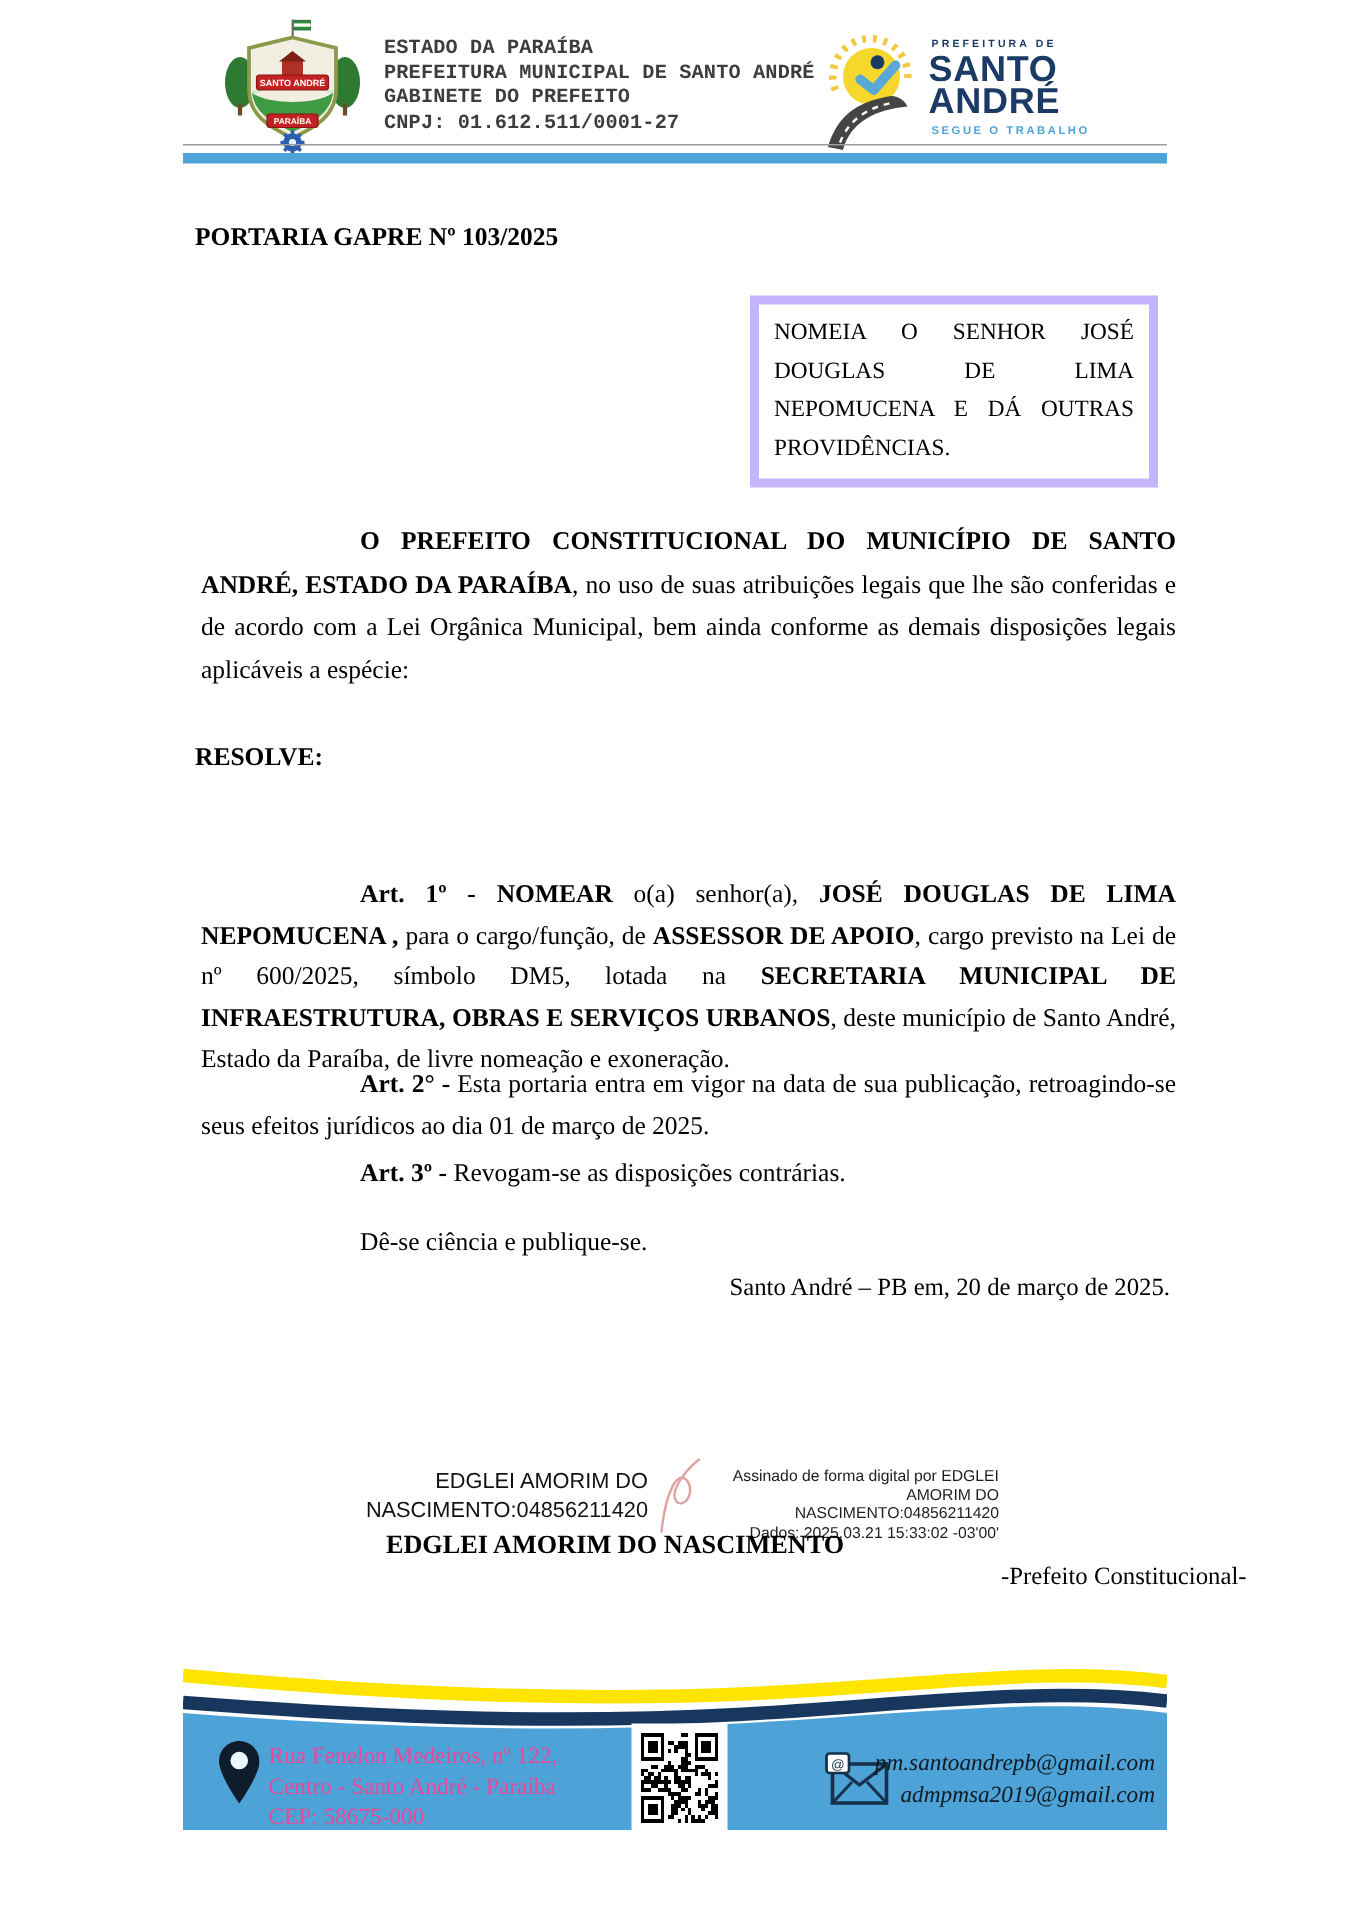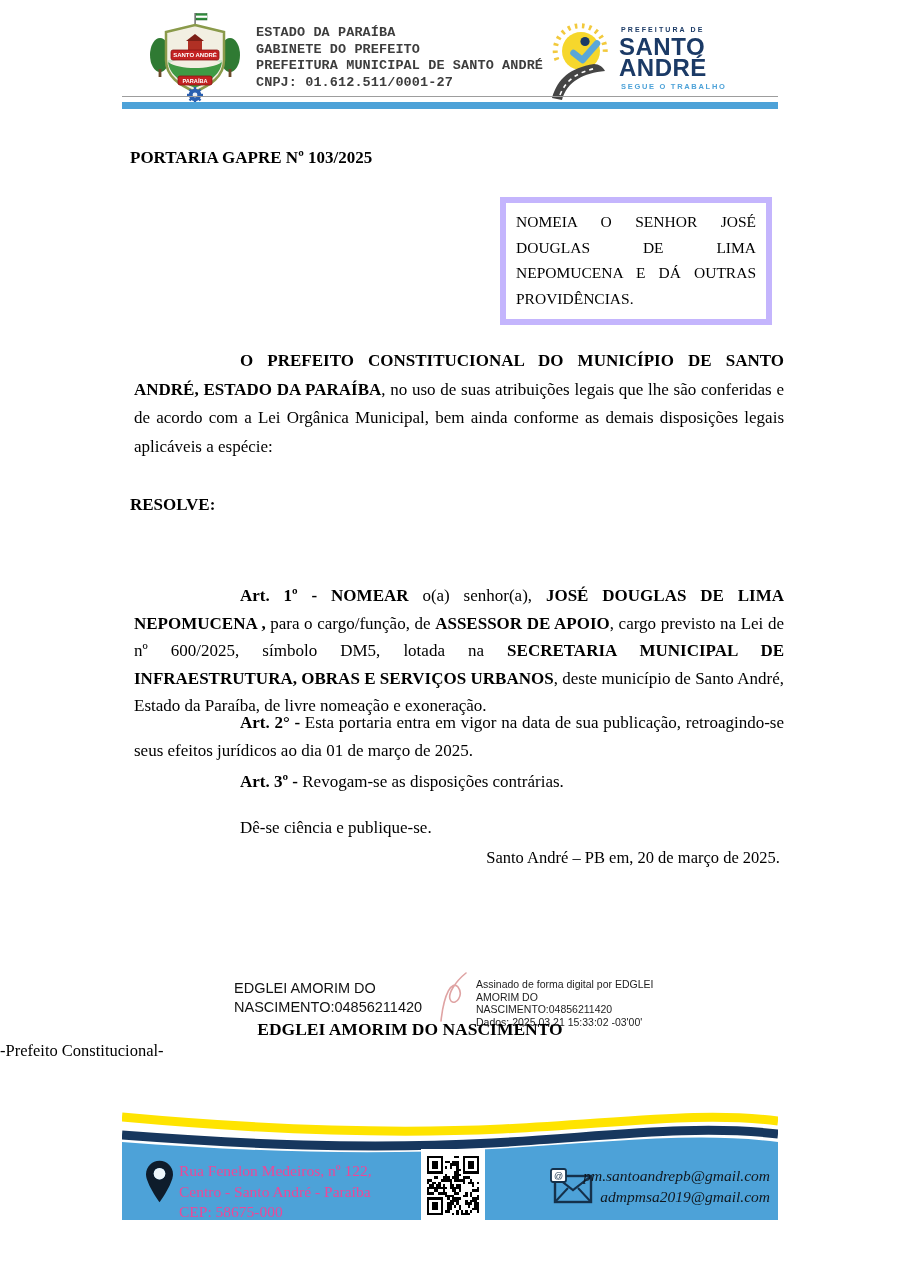--- a/index.html
+++ b/index.html
@@ -31,29 +31,29 @@
   .art1{top:578px;line-height:27.5px;}
   .art2{top:705px;line-height:27.5px;}
   .art3{top:768px;}
   .closing{top:814px;}
   .dateline{position:absolute;left:130px;top:848px;width:650px;text-align:right;
             font-size:16.5px;margin:0;}
   .b{font-weight:bold;}
 
   
   .sigrow{position:absolute;left:0;top:971px;width:900px;display:flex;
-          justify-content:center;align-items:flex-start;}
+          justify-content:center;align-items:flex-start;text-align:right;}
   .cert{width:198px;font-family:"Liberation Sans",sans-serif;font-size:14.5px;
         line-height:19px;color:#121212;padding-top:8px;}
   .flourish{width:38px;height:52px;margin:0 2px 0 4px;flex:none;}
   .details{width:190px;font-family:"Liberation Sans",sans-serif;font-size:10.5px;
            line-height:12.5px;color:#1d1d1d;padding-top:7px;}
   .signer-name{position:absolute;left:0;top:1019px;width:820px;text-align:center;
                font-weight:bold;font-size:17.5px;}
-  .signer-role{position:absolute;left:0;top:1041px;width:831px;text-align:left;font-size:16.5px;}
+  .signer-role{position:absolute;left:0;top:1041px;width:831px;text-align:right;font-size:16.5px;}
 
   
   .footer{position:absolute;left:122px;top:1104px;width:656px;height:118px;}
   .waves{position:absolute;left:0;top:0;width:656px;height:118px;}
   .pin{position:absolute;left:24px;top:56px;width:27px;height:43px;}
   .address{position:absolute;left:57px;top:57px;font-size:15.5px;line-height:20.5px;color:#ec4899;}
   .qrbox{position:absolute;left:299px;top:45px;width:64px;height:73px;background:#fff;
          display:flex;align-items:center;justify-content:center;}
   .qr{width:56px;height:65px;}
   .envelope{position:absolute;left:428px;top:64px;width:44px;height:36px;}
@@ -87,22 +87,22 @@
         <line x1="42" y1="83" x2="58" y2="83"></line>
       <line x1="44.5" y1="77.5" x2="55.5" y2="88.5"></line>
         <line x1="44.5" y1="88.5" x2="55.5" y2="77.5"></line>
     </g>
     <circle cx="50" cy="83" r="6.2" fill="#2a5fb0"></circle>
     <circle cx="50" cy="83" r="2.4" fill="#e9eef7"></circle>
   </svg>
 
   <div class="org">
     <div>ESTADO DA PARAÍBA</div>
+    <div>PREFEITURA MUNICIPAL DE SANTO ANDRÉ</div>
     <div>GABINETE DO PREFEITO</div>
-    <div>PREFEITURA MUNICIPAL DE SANTO ANDRÉ</div>
     <div>CNPJ: 01.612.511/0001-27</div>
   </div>
 
   <div class="logo">
     <svg class="logo-graphic" viewBox="0 0 64 86">
       <path d="M7,46 A25,25 0 1 1 55,40" fill="none" stroke="#f2c93c" stroke-width="5" stroke-dasharray="2.6,4.6"></path>
       <circle cx="31" cy="37" r="19" fill="#f6d72c"></circle>
       <circle cx="35" cy="27.5" r="4.6" fill="#1b3a66"></circle>
       <path d="M23.5,39 L32.5,46 L47,29.5" fill="none" stroke="#5aa7d8" stroke-width="6.5" stroke-linecap="round" stroke-linejoin="round"></path>
       <path d="M2,84 C8,64 20,54 44,50 C49,50 53,53 55,57 C34,59 17,67 12,86 Z" fill="#454545"></path>

